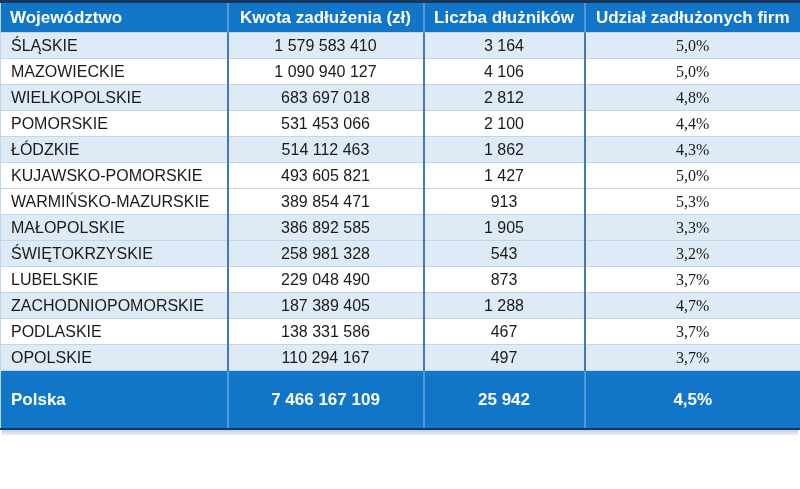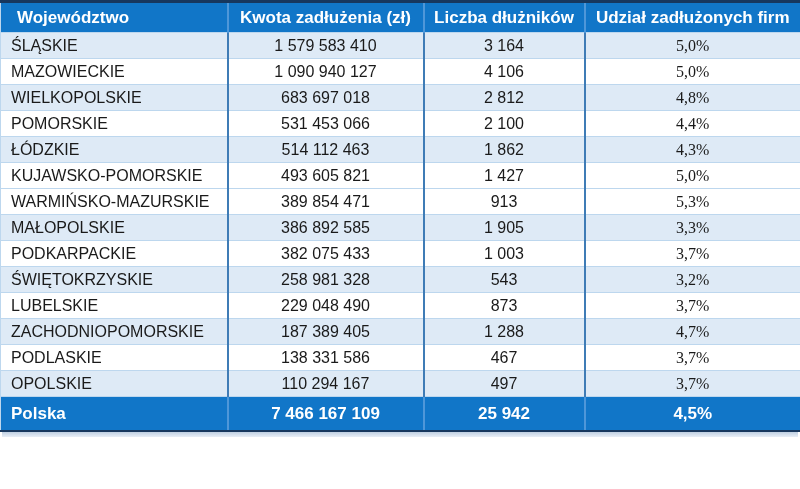--- a/index.html
+++ b/index.html
@@ -34,21 +34,21 @@
     font-weight: bold;
     font-size: 17px;
     height: 29px;
     text-align: center;
     padding: 0;
     border-right: 2px solid #4E97D9;
     border-bottom: 1px solid var(--grid-horizontal, #BDD7EE);
     white-space: nowrap;
     overflow: hidden;
   }
-  thead th.c0 { text-align: left; padding-left: 16px; margin-top: 45px; }
+  thead th.c0 { text-align: left; padding-left: 9px; margin-top: 45px; }
   thead th:last-child { border-right: none; }
 
   tbody td {
     font-size: 16px;
     color: var(--body-text, #1A1A1A);
     height: 25px;
     text-align: center;
     padding: 0;
     border-right: 2px solid var(--grid-vertical, #3F7CB6);
     border-bottom: 1px solid var(--grid-horizontal, #BDD7EE);
@@ -60,21 +60,21 @@
   tbody tr { background: var(--row-bg, #FFFFFF); }
   tbody tr.alt { background: var(--row-alt-bg, #DEEAF6); }
 
   tfoot td {
     background: var(--header-bg, #1176C8);
     color: var(--header-text, #FFFFFF);
     font-weight: bold;
     font-size: 17px;
     height: 25px;
     text-align: center;
-    padding: 4px;
+    padding: 16px;
     border-right: 2px solid #4E97D9;
     border-bottom: 2px solid var(--outer-border, #17375E);
     white-space: nowrap;
     overflow: hidden;
   }
   tfoot td.c0 { text-align: left; padding-left: 10px; }
   tfoot td:last-child { border-right: none; margin-top: 19px; }
 
   .bottom-shadow {
     width: 796px;
@@ -144,26 +144,20 @@
           <td>389 854 471</td>
           <td>913</td>
           <td>5,3%</td>
         </tr>
         <tr class="alt">
           <td class="c0">MAŁOPOLSKIE</td>
           <td>386 892 585</td>
           <td>1 905</td>
           <td>3,3%</td>
         </tr>
-        <tr>
-          <td class="c0">PODKARPACKIE</td>
-          <td>382 075 433</td>
-          <td>1 003</td>
-          <td>3,7%</td>
-        </tr>
         <tr class="alt">
           <td class="c0">ŚWIĘTOKRZYSKIE</td>
           <td>258 981 328</td>
           <td>543</td>
           <td>3,2%</td>
         </tr>
         <tr>
           <td class="c0">LUBELSKIE</td>
           <td>229 048 490</td>
           <td>873</td>

